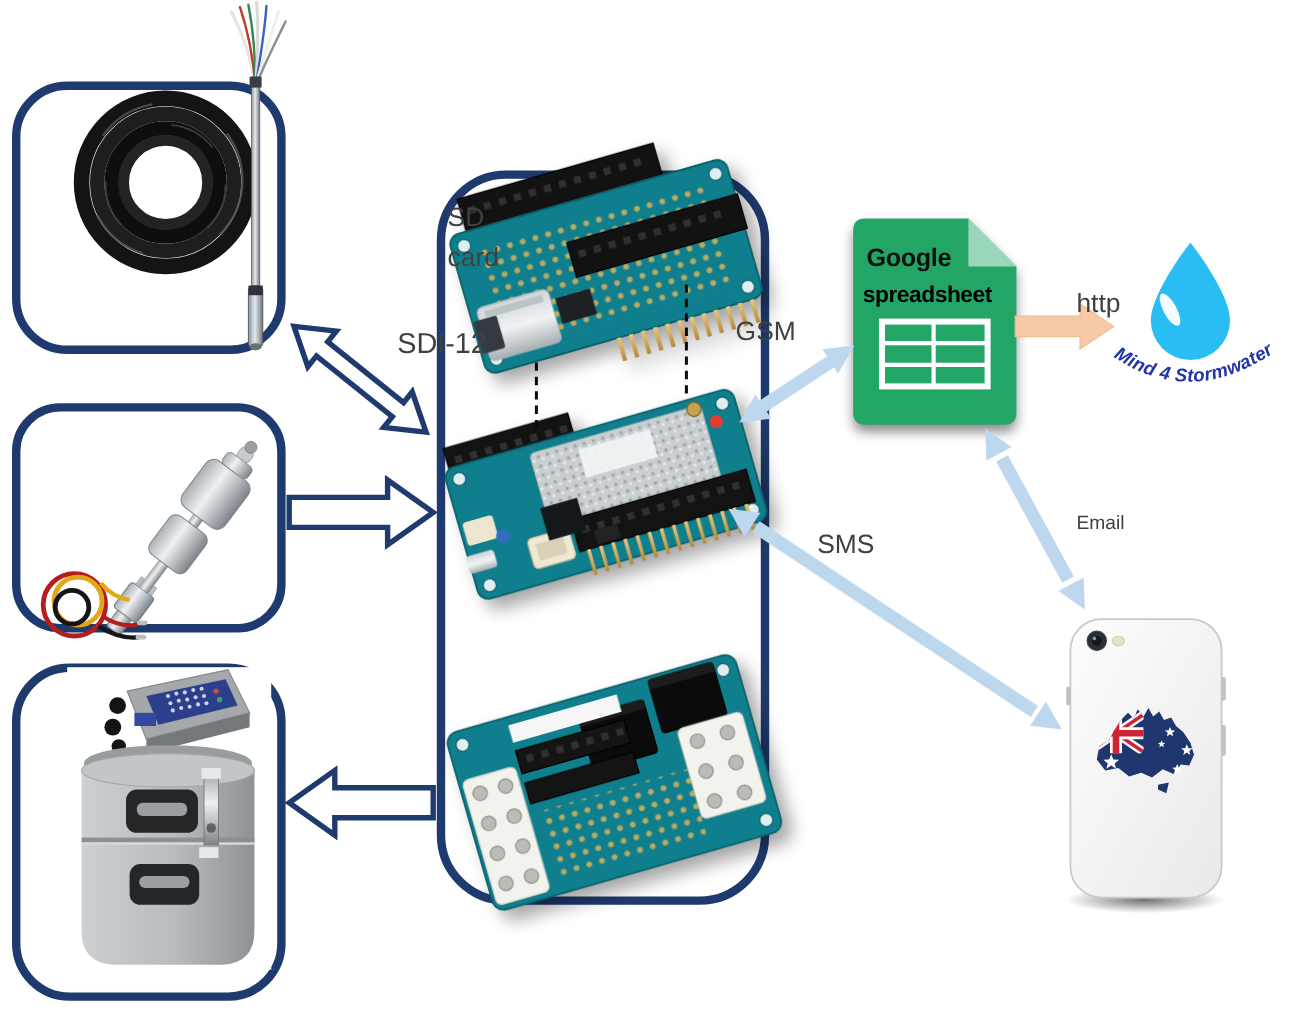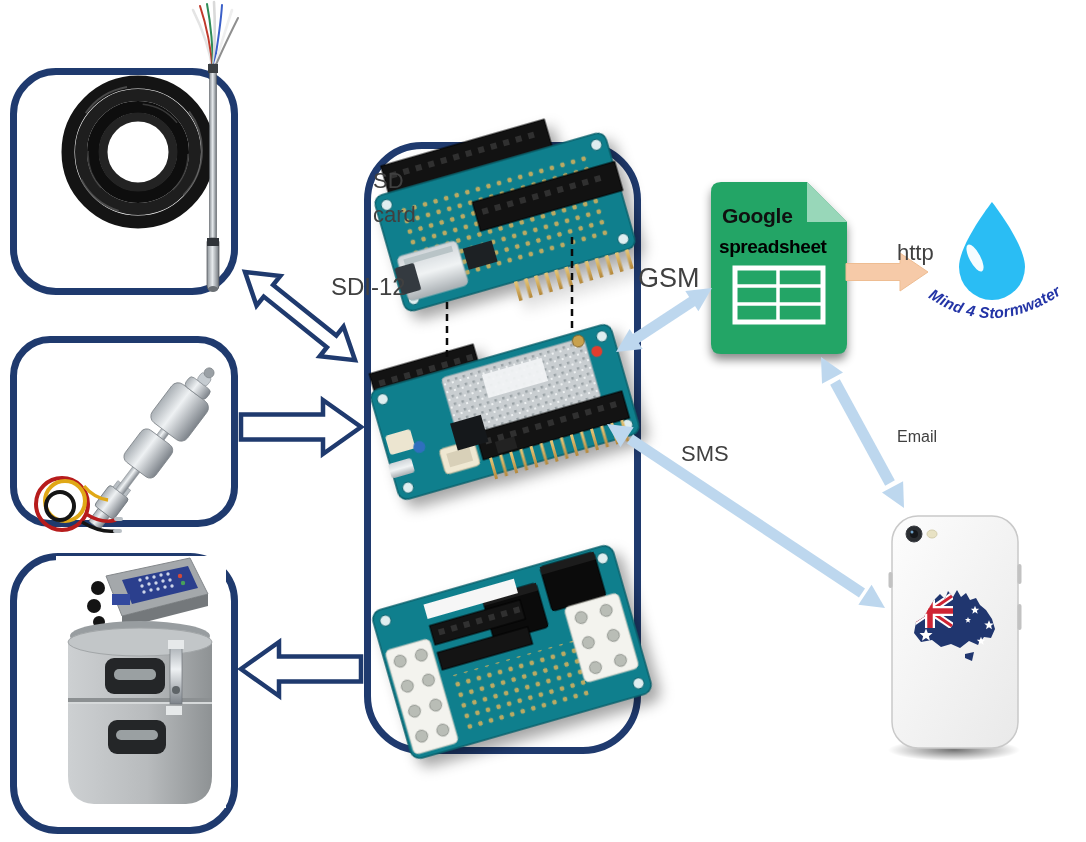--- a/index.html
+++ b/index.html
@@ -439,18 +439,18 @@
     <g transform="translate(846,272)">
       <polygon points="0,-8.5 54,-8.5 54,-19 82,0 54,19 54,8.5 0,8.5" fill="#f6caa8" stroke="#eebd92" stroke-width="1"></polygon>
     </g>
   </svg>
 
   <div class="lbl" style="left:373px;top:164px;font-size:22px;line-height:34px;">
     <span style="display:block">SD</span>
     <span style="display:block">card</span>
   </div>
   <div class="lbl" style="left:287px;top:273px;font-size:24px;margin-left:44px;">SDI-12</div>
-  <div class="lbl" style="left:638px;top:263px;font-size:27px;">GSM</div>
+  <div class="lbl" style="left:613px;top:263px;font-size:22px;">GSM</div>
   <div class="lbl" style="left:681px;top:441px;font-size:22px;">SMS</div>
   <div class="lbl" style="left:852px;top:240px;font-size:22px;margin-left:45px;">http</div>
   <div class="lbl" style="left:897px;top:428px;font-size:16px;">Email</div>
 
 </div>
 
 </body></html>

